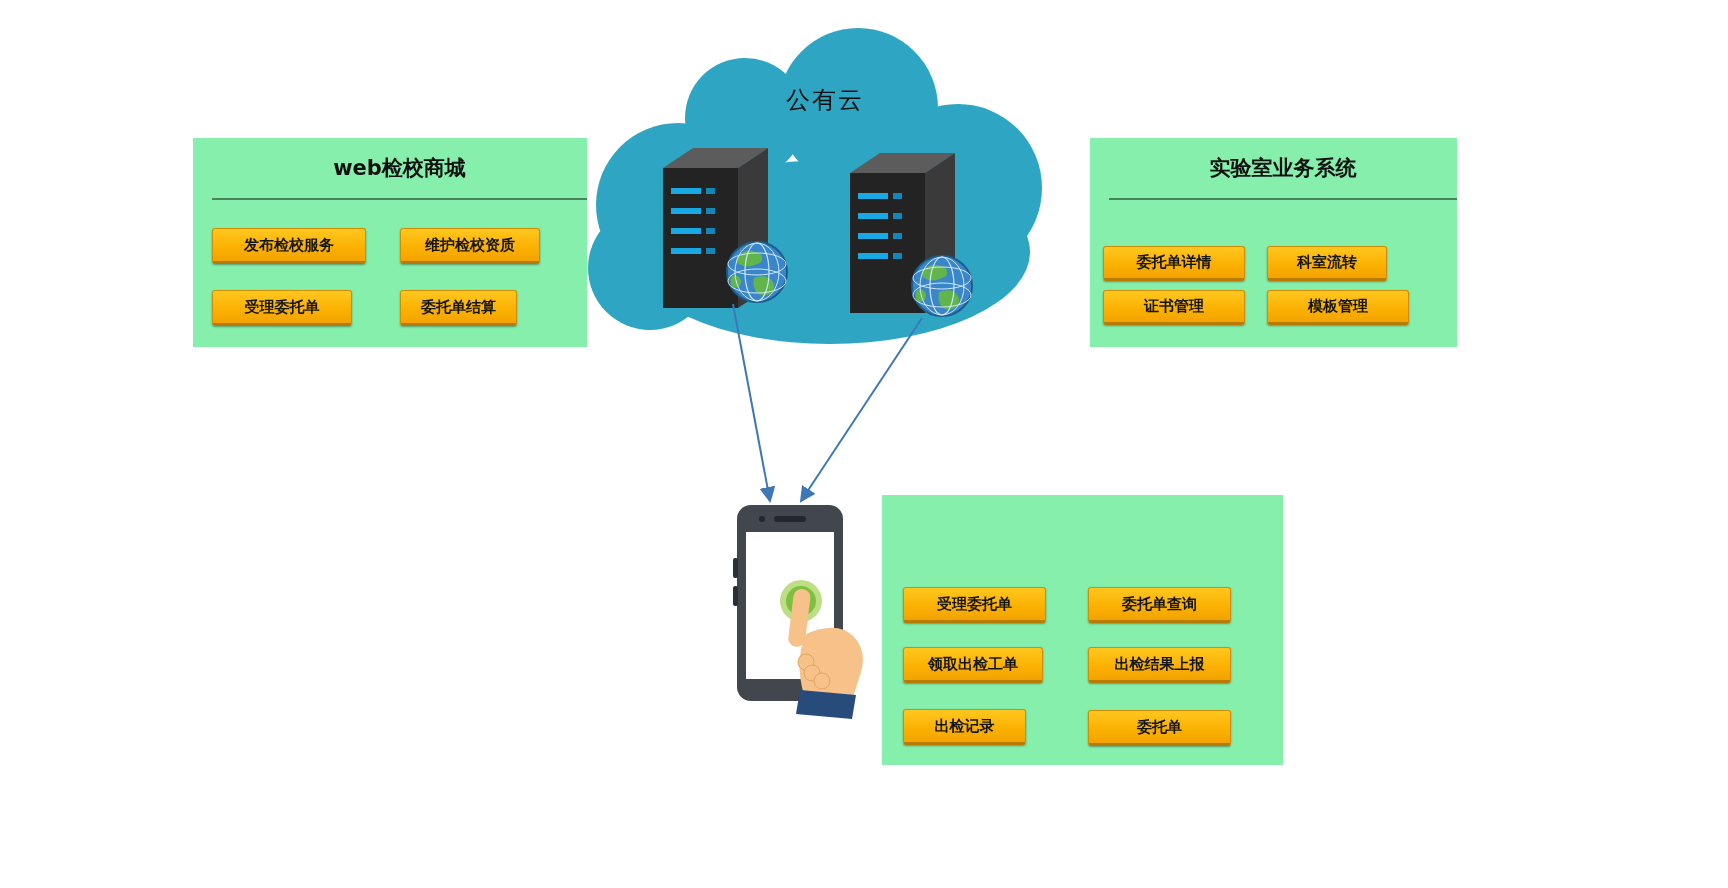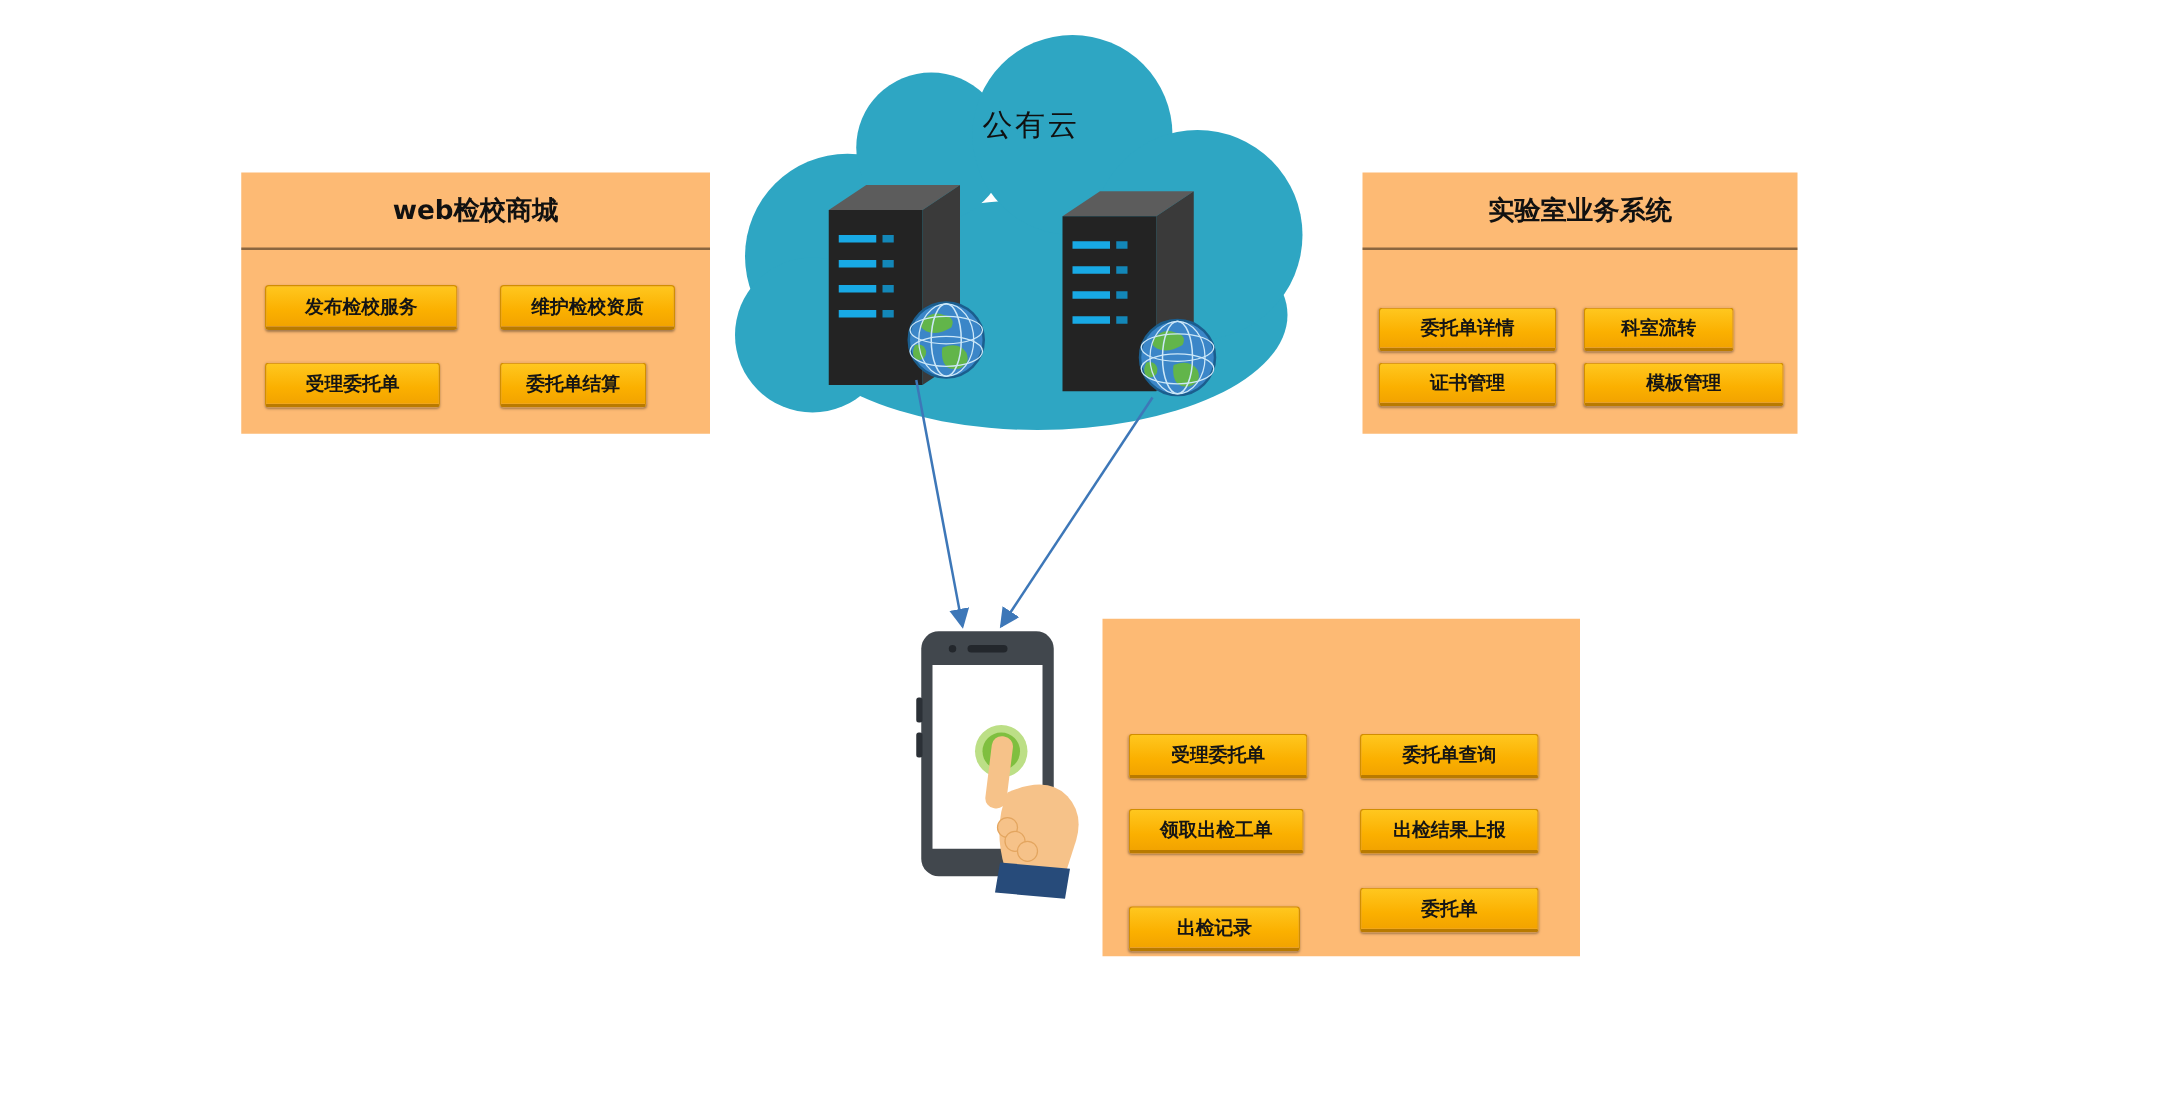--- a/index.html
+++ b/index.html
@@ -1,21 +1,21 @@
 <!DOCTYPE html>
 <html><head>
 <meta charset="utf-8">
 <style>
   html,body{margin:0;padding:0;background:#ffffff;}
   #canvas{
     position:relative;width:1728px;height:888px;background:#ffffff;overflow:hidden;
     font-family:"DejaVu Sans","Liberation Sans",sans-serif;
   }
   #artwork{position:absolute;left:0;top:0;width:1728px;height:888px;}
-  .panel{position:absolute;background:#fdba74;}
+  .panel{position:absolute;background:#86efac;padding-left:19px;}
   .panel-header{
     display:flex;align-items:center;justify-content:center;
     font-weight:bold;font-size:21px;color:#111111;
     border-bottom:2px solid rgba(0,0,0,0.45);
     box-sizing:border-box;
   }
   .btn{
     position:absolute;display:flex;align-items:center;justify-content:center;
     font-weight:bold;font-size:15px;color:#151515;cursor:pointer;
     background:linear-gradient(180deg,#FFC71F 0%,#FBB000 60%,#F2A300 100%);
@@ -120,25 +120,25 @@
     <div class="btn" style="left:207px;top:90px;width:140px;height:36px;">维护检校资质</div>
     <div class="btn" style="left:19px;top:152px;width:140px;height:36px;">受理委托单</div>
     <div class="btn" style="left:207px;top:152px;width:117px;height:36px;">委托单结算</div>
   </div>
 
   <div class="panel" style="left:1090px;top:138px;width:348px;height:209px;">
     <div class="panel-header" style="height:62px;">实验室业务系统</div>
     <div class="btn" style="left:13px;top:108px;width:142px;height:35px;">委托单详情</div>
     <div class="btn" style="left:177px;top:108px;width:120px;height:35px;">科室流转</div>
     <div class="btn" style="left:13px;top:152px;width:142px;height:35px;">证书管理</div>
-    <div class="btn" style="left:177px;top:152px;width:160px;height:35px;">模板管理</div>
+    <div class="btn" style="left:177px;top:152px;width:142px;height:35px;">模板管理</div>
   </div>
 
   <div class="panel" style="left:882px;top:495px;width:382px;height:270px;">
     <div class="btn" style="left:21px;top:92px;width:143px;height:36px;">受理委托单</div>
     <div class="btn" style="left:206px;top:92px;width:143px;height:36px;">委托单查询</div>
     <div class="btn" style="left:21px;top:152px;width:140px;height:36px;">领取出检工单</div>
     <div class="btn" style="left:206px;top:152px;width:143px;height:36px;">出检结果上报</div>
-    <div class="btn" style="left:21px;top:230px;width:137px;height:36px;text-align:right;">出检记录</div>
+    <div class="btn" style="left:21px;top:214px;width:123px;height:36px;text-align:right;">出检记录</div>
     <div class="btn" style="left:206px;top:215px;width:143px;height:36px;">委托单</div>
   </div>
 
 </div>
 
 </body></html>

